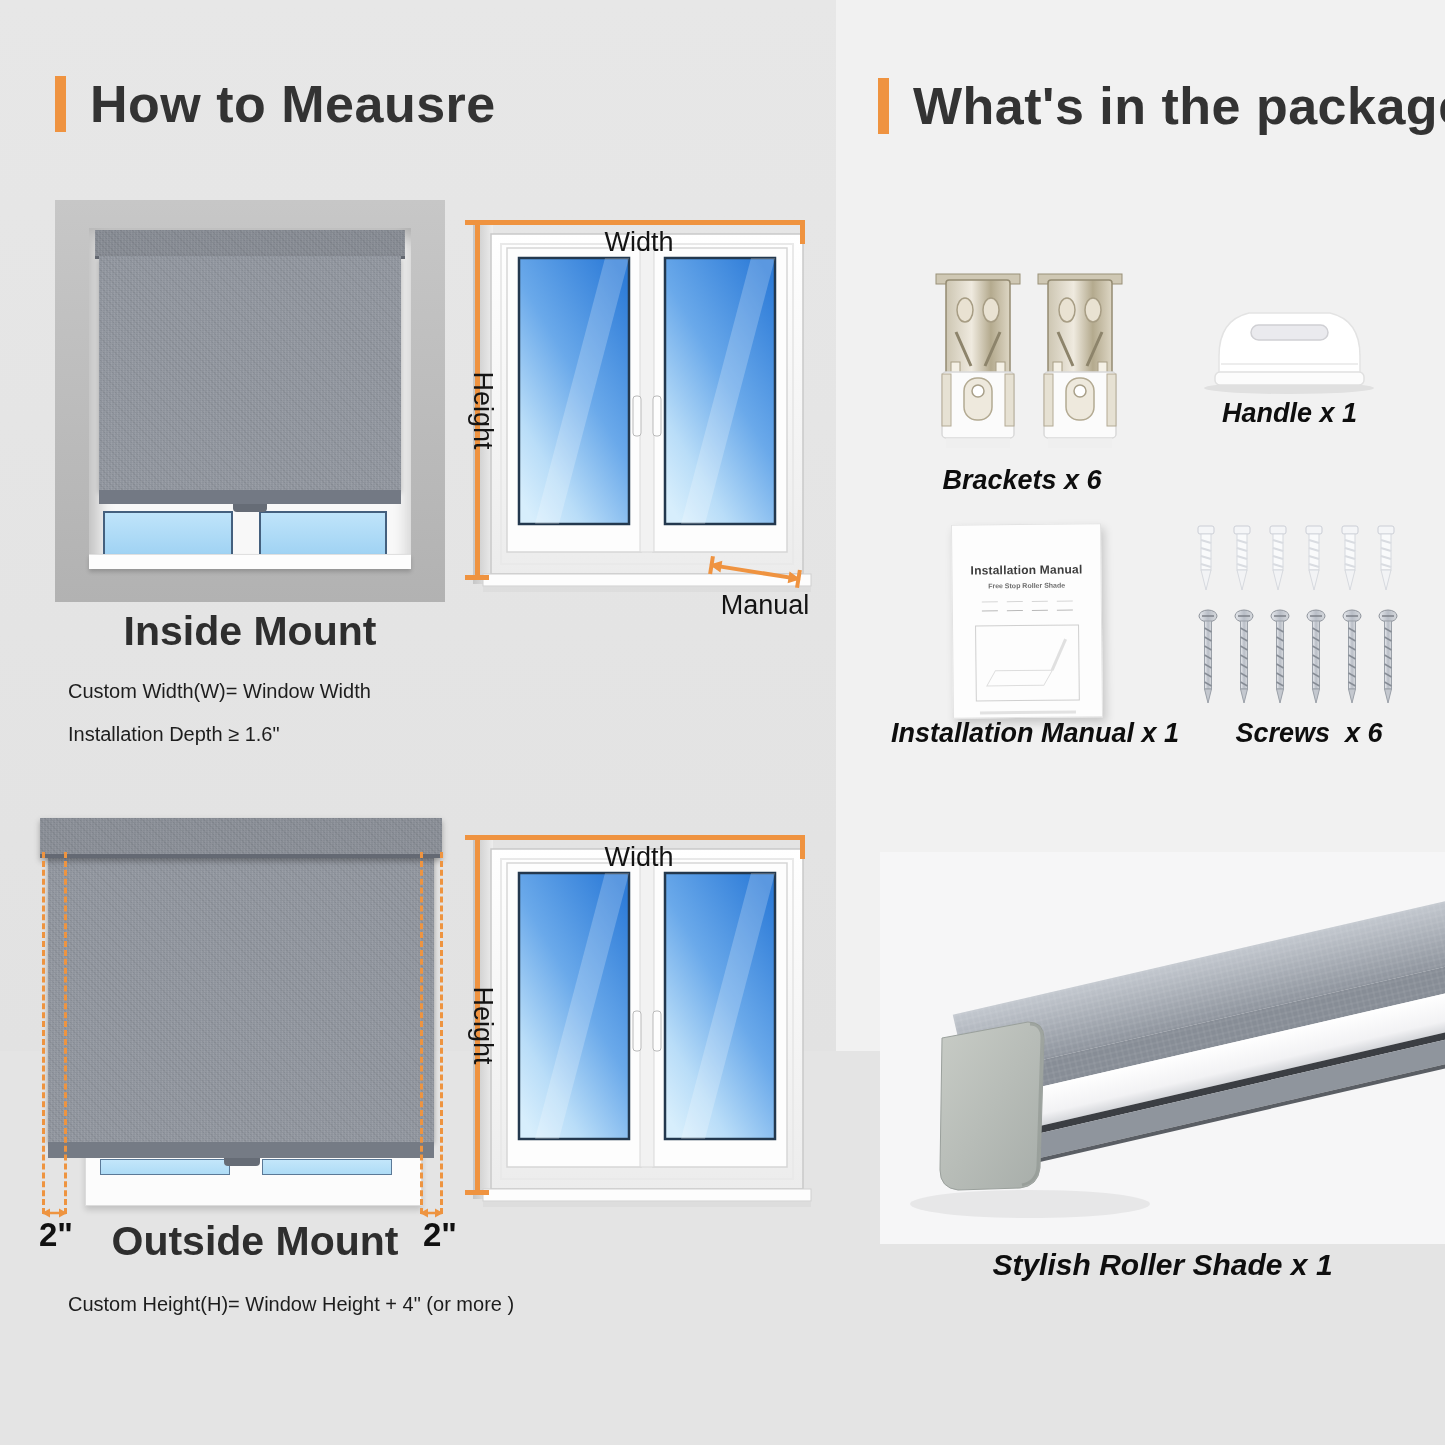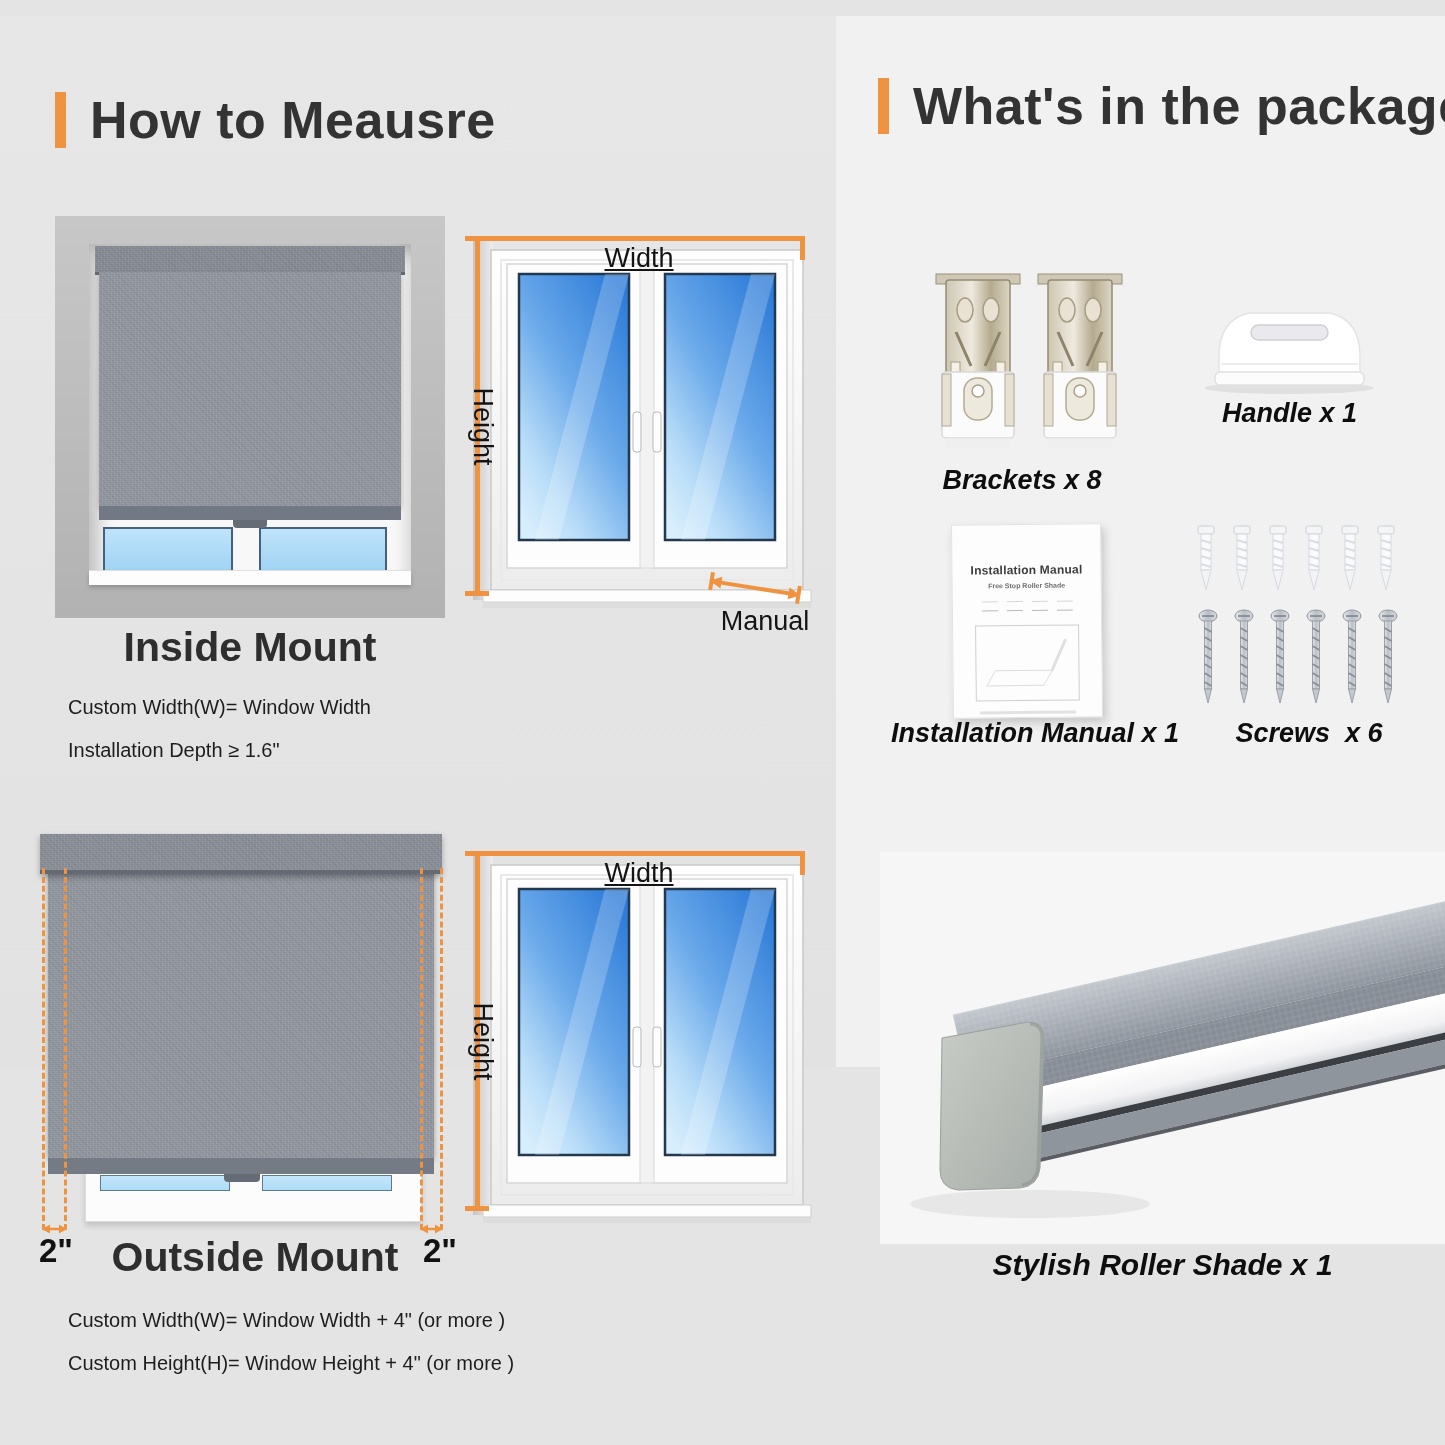--- a/index.html
+++ b/index.html
@@ -1,18 +1,18 @@
 <!DOCTYPE html>
 <html><head>
 <meta charset="utf-8">
 <style>
   html,body{margin:0;padding:0;}
   body{font-family:"Liberation Sans", sans-serif; -webkit-font-smoothing:antialiased;}
   .canvas{position:relative;width:1445px;height:1445px;overflow:hidden;background:#e4e4e4;}
-  .panel{position:absolute;top:16px;height:1051px;}
+  .panel{position:absolute;top:0;height:1051px;}
   .panel-left{left:0;width:836px;background:linear-gradient(180deg,#e7e7e7,#e2e2e2);}
   .panel-right{left:836px;width:609px;background:#f1f1f1;}
 
   .sec-title{position:absolute;display:flex;align-items:center;}
   .accent-bar{width:11px;height:56px;background:#EF9340;flex:0 0 auto;}
   .sec-title h1{margin:0 0 0 24px;font-size:52px;font-weight:bold;color:#333;letter-spacing:.5px;white-space:nowrap;}
 
   
   .inside-graphic{position:absolute;left:55px;top:200px;width:390px;height:402px;
     background:linear-gradient(180deg,#c7c7c7,#b2b2b2);}
@@ -39,21 +39,21 @@
   .om-fabric{position:absolute;left:10px;top:42px;width:386px;height:288px;z-index:1;box-shadow:0 2px 5px rgba(0,0,0,.3);}
   .om-rail{position:absolute;left:10px;top:330px;width:386px;height:16px;background:#757b85;z-index:2;}
   .om-tab{position:absolute;left:186px;top:346px;width:36px;height:8px;background:#666c76;border-radius:0 0 4px 4px;z-index:2;}
   .dash{position:absolute;top:40px;width:0;height:362px;border-left:3px dashed #ee9440;z-index:5;}
   .gap-arrow{position:absolute;top:394px;height:14px;z-index:5;}
   .gap-label{position:absolute;top:404px;font-size:33px;font-weight:600;color:#111;text-align:center;z-index:5;}
 
   
   .win-diagram{position:absolute;width:368px;height:420px;}
   .win-diagram .lbl{position:absolute;font-size:27px;font-weight:500;color:#141414;}
-  .width-lbl{left:0;width:100%;top:27px;text-align:center;text-decoration:underline;}
+  .width-lbl{left:0;width:100%;top:27px;text-align:center;}
   .height-lbl{left:-38px;top:195px;width:130px;text-align:center;transform:rotate(90deg);}
   .depth-lbl{left:252px;top:390px;width:116px;text-align:center;}
 
   .mount-heading{position:absolute;margin:0;font-size:41px;font-weight:bold;color:#2e2e2e;text-align:center;}
   .notes{position:absolute;font-size:20px;color:#1d1d1d;line-height:43px;}
   .notes div{white-space:pre-wrap;}
 
   
   .item-label{position:absolute;font-size:27px;font-weight:bold;font-style:italic;color:#0e0e0e;text-align:center;white-space:pre-wrap;}
   .manual{position:absolute;left:952px;top:524px;width:148px;height:192px;background:#fdfdfd;border:1px solid #e3e3e3;
@@ -224,21 +224,20 @@
             <rect x="10" y="375" width="24" height="5"></rect>
         </g>
       </svg>
       <div class="lbl width-lbl">Width</div>
       <div class="lbl height-lbl">Height</div>
     </div>
 
     <h2 class="mount-heading" style="left:60px;top:1218px;width:390px;text-align:center;">Outside Mount</h2>
 
     <div class="notes" style="left:68px;top:1283px;">
-      <div>Custom Width(W)= Window Width + 4" (or more )</div>
       <div>Custom Height(H)= Window Height + 4" (or more )</div>
     </div>
   </section>
 
   <section class="panel panel-right"></section>
 
   <div class="sec-title" style="left:878px;top:76px;">
     <span class="accent-bar"></span>
     <h1>What's in the package</h1>
   </div>
@@ -263,21 +262,21 @@
         <rect x="8" y="102" width="9" height="52" fill="#e6e1d3" stroke="#b3aa94"></rect>
         <rect x="71" y="102" width="9" height="52" fill="#e6e1d3" stroke="#b3aa94"></rect>
         <rect x="30" y="106" width="28" height="42" rx="13" fill="#eee9dd" stroke="#b3aa92" stroke-width="1.5"></rect>
         <circle cx="44" cy="119" r="6" fill="#ffffff" stroke="#a9a08a" stroke-width="1.5"></circle>
         <rect x="12" y="166" width="64" height="10" fill="#eeeeee" opacity=".75"></rect>
       </g>
     </defs>
     <use href="#bracket" x="8" y="0"></use>
     <use href="#bracket" x="110" y="0"></use>
   </svg>
-  <div class="item-label" style="left:922px;top:465px;width:200px;">Brackets x 8</div>
+  <div class="item-label" style="left:922px;top:465px;width:200px;">Brackets x 6</div>
 
   <svg style="position:absolute;left:1187px;top:292px;" width="205" height="104" viewBox="0 0 205 104">
     <ellipse cx="102" cy="96" rx="85" ry="6" fill="#000000" opacity=".07"></ellipse>
     <path d="M32,64 Q32,28 62,21 L143,21 Q173,28 173,64 L173,80 Q173,86 166,86 L39,86 Q32,86 32,80 Z" fill="#ffffff" stroke="#e3e3e3" stroke-width="1.5"></path>
     <rect x="28" y="80" width="149" height="13" rx="5" fill="#fcfcfc" stroke="#e0e0e0" stroke-width="1.5"></rect>
     <rect x="64" y="33" width="77" height="15" rx="7.5" fill="#eaeaee" stroke="#d0d0d4" stroke-width="1.5"></rect>
     <line x1="34" y1="72" x2="171" y2="72" stroke="#ededed" stroke-width="2"></line>
   </svg>
   <div class="item-label" style="left:1187px;top:398px;width:205px;text-align:center;">Handle x 1</div>
 

